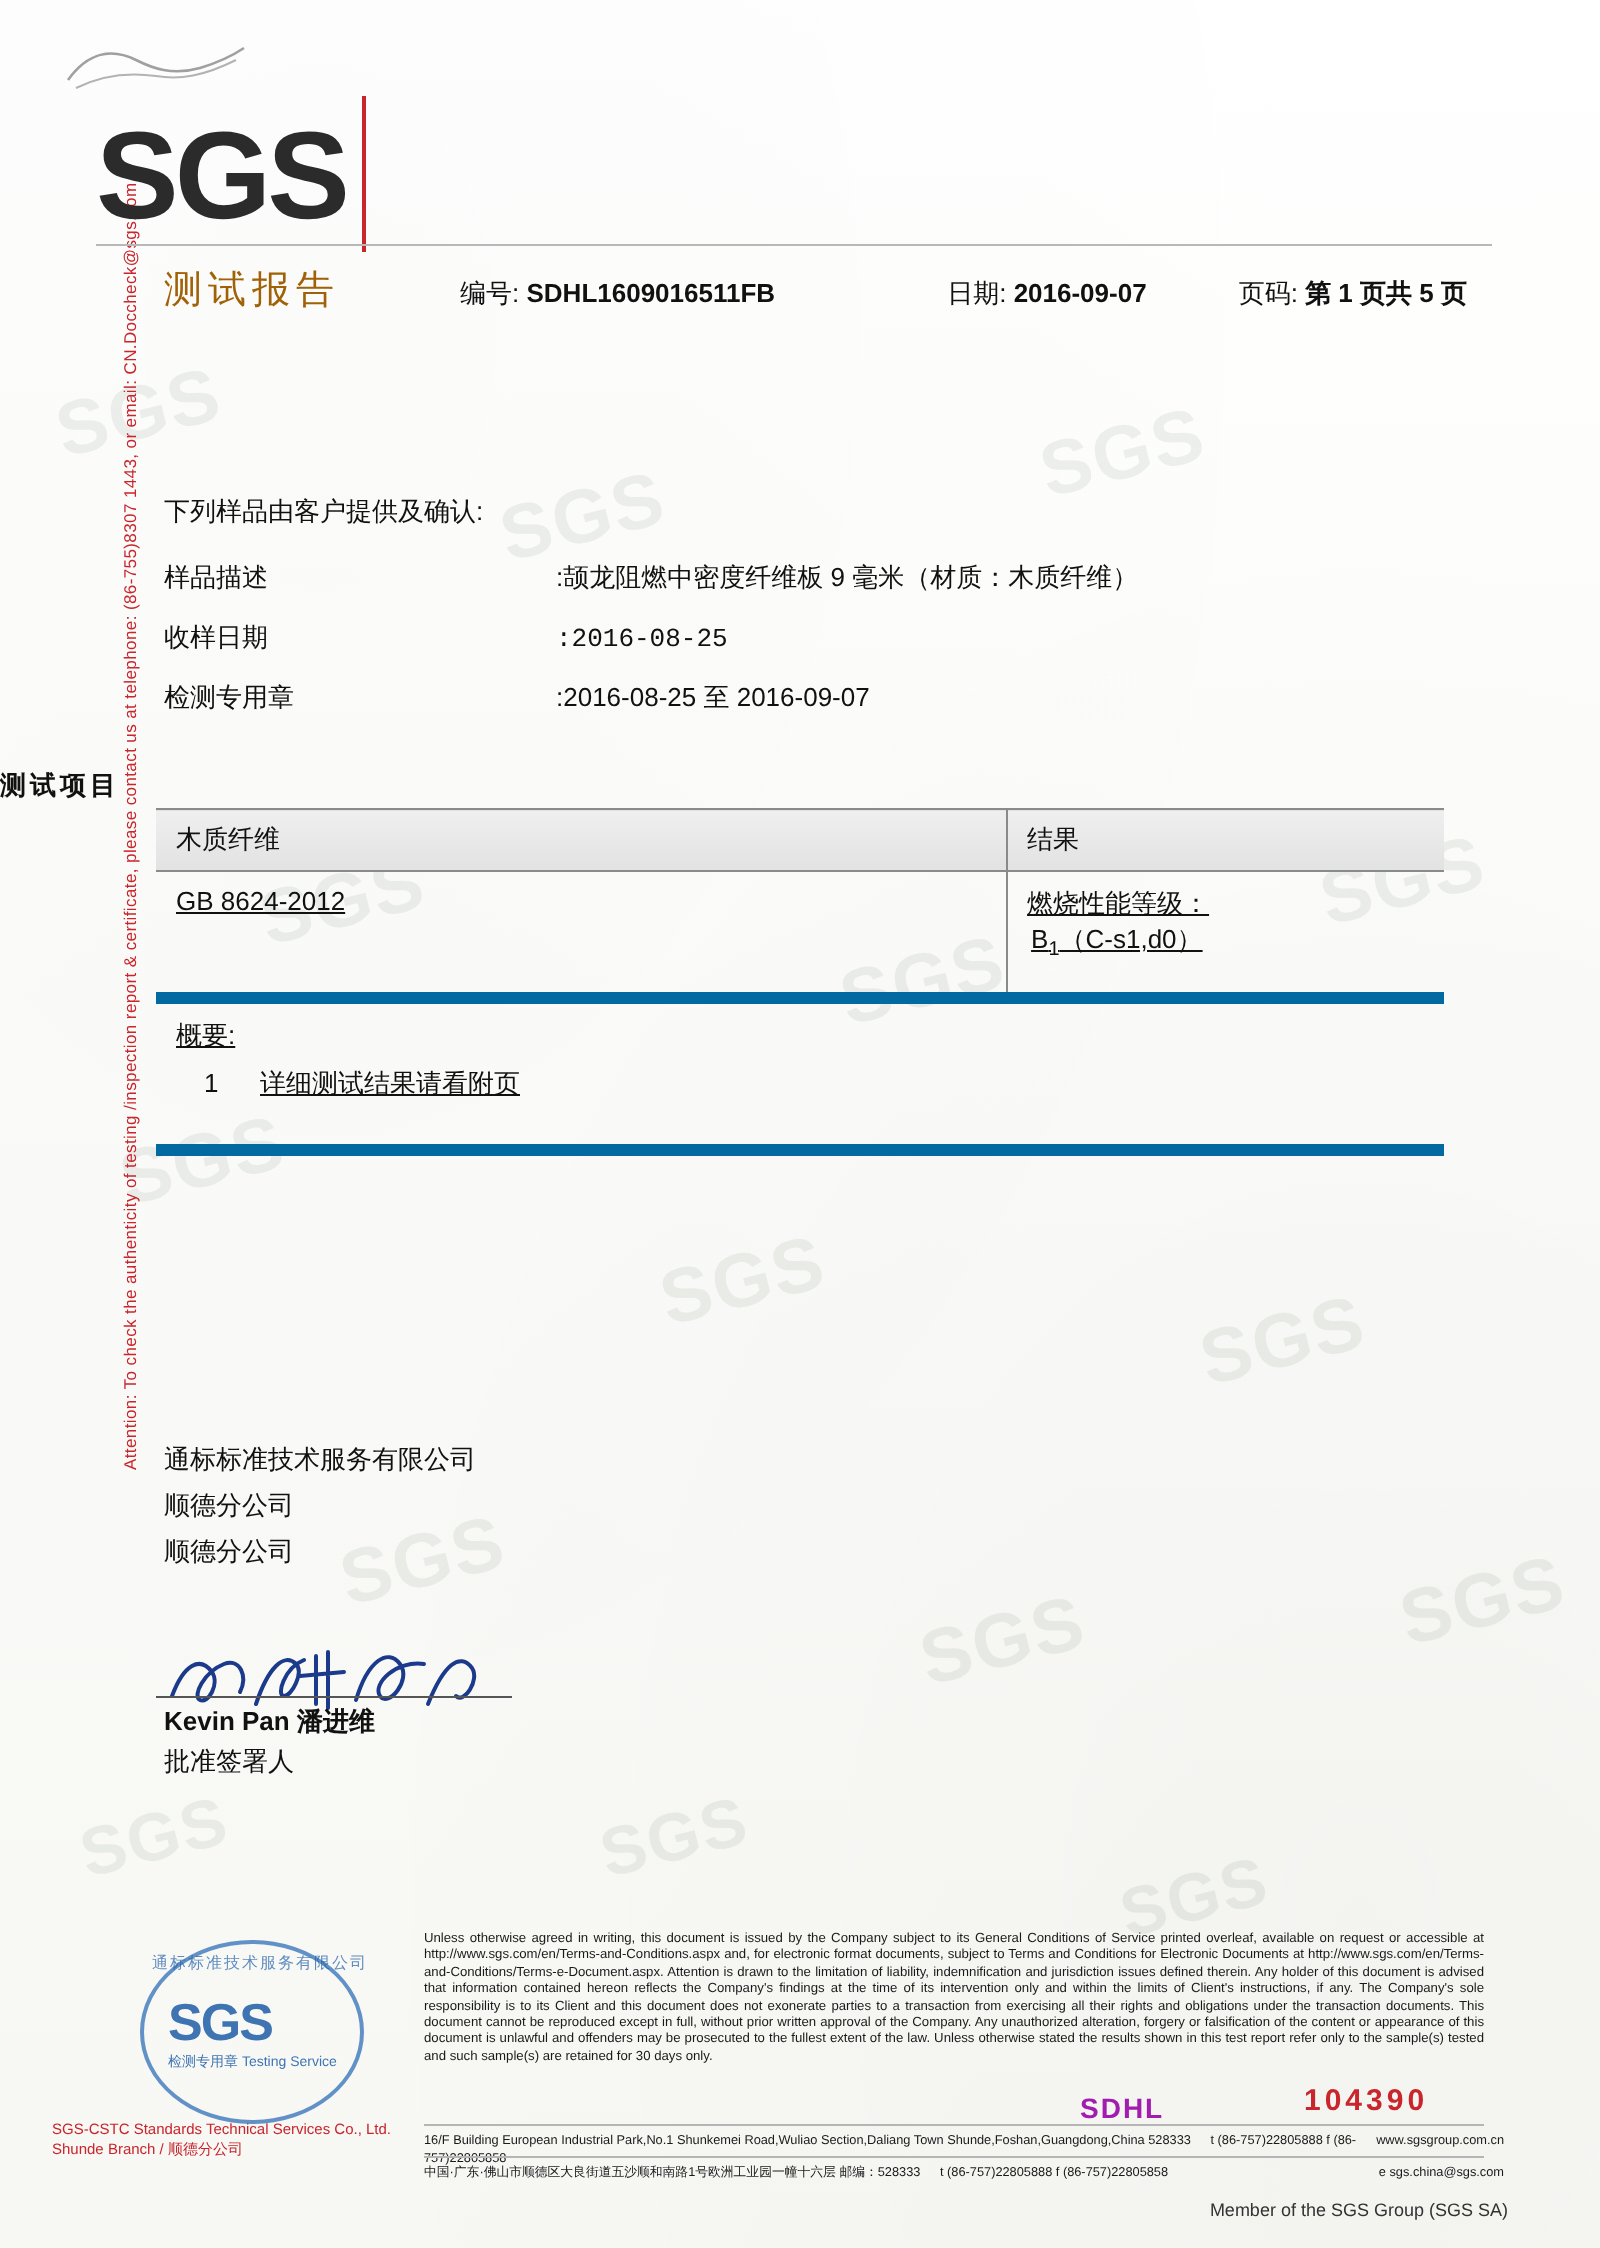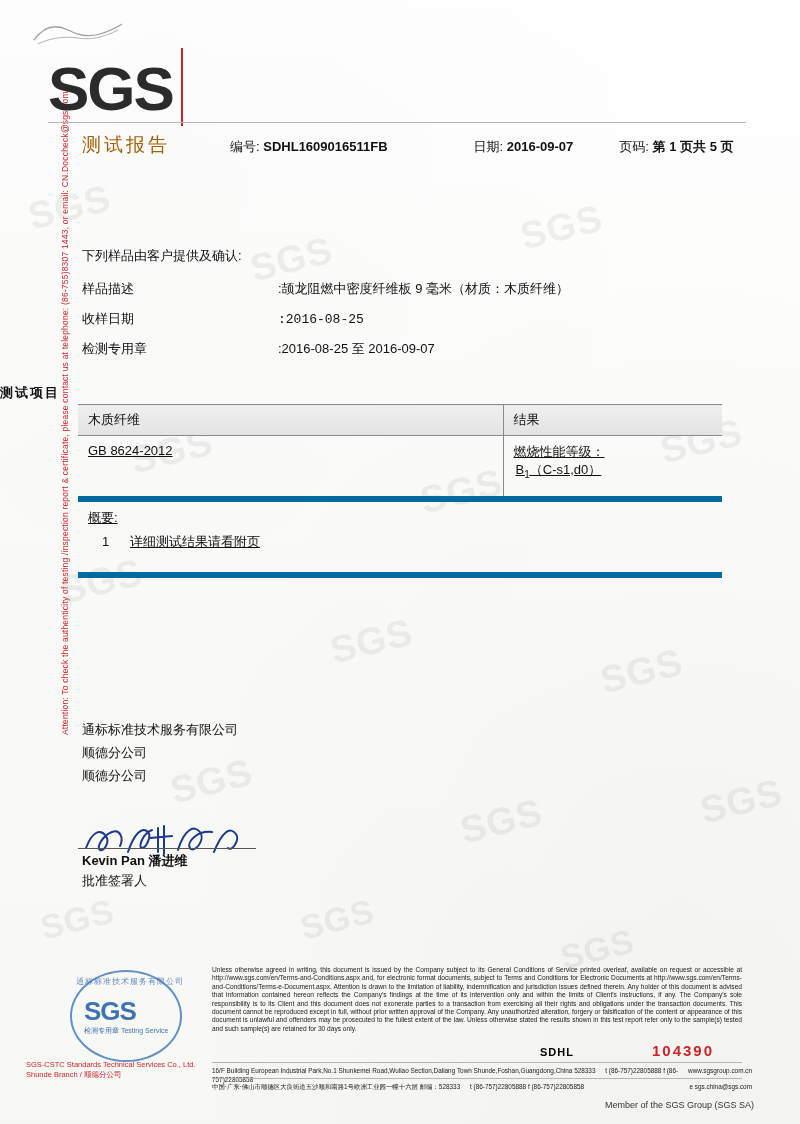--- a/index.html
+++ b/index.html
@@ -283,23 +283,23 @@
     font-size: 6.6px;
     line-height: 8.4px;
     color: #1a1a1a;
     text-align: justify;
   }
 
   .sdhl-code {
     position: absolute;
     left: 540px;
     top: 1046px;
-    font-size: 11px;
-    font-weight: bold;
-    color: #000000;
+    font-size: 14px;
+    font-weight: bold;
+    color: #a21caf;
     letter-spacing: 1px;
   }
   .doc-num {
     position: absolute;
     left: 652px;
     top: 1042px;
     font-size: 15px;
     font-weight: bold;
     color: #c9252c;
     letter-spacing: 2px;

